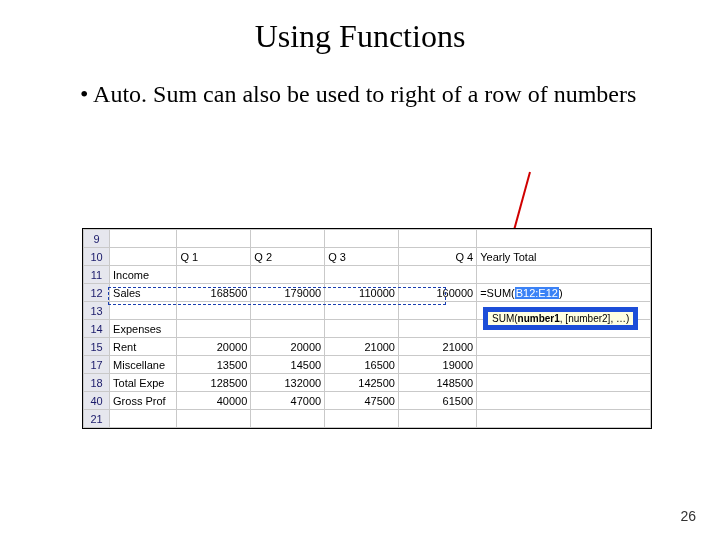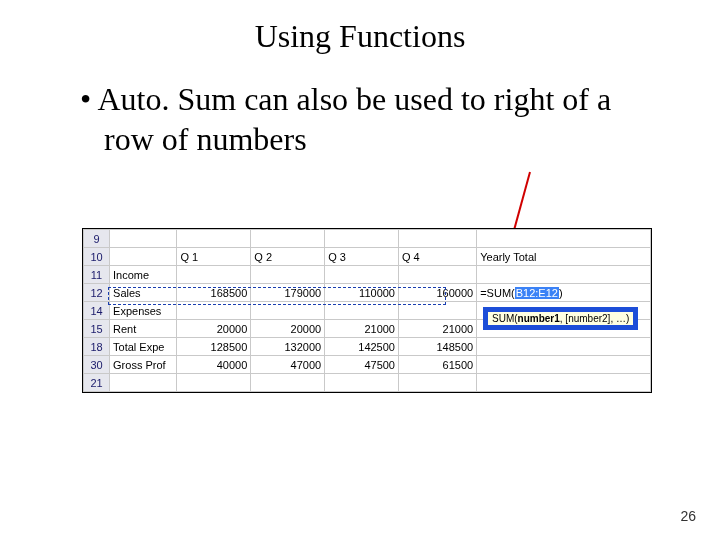--- a/index.html
+++ b/index.html
@@ -12,21 +12,21 @@
     color: #000;
     position: relative;
   }
   .slide-title {
     text-align: center;
     font-size: 32px;
     margin: 18px 0 24px 0;
     font-weight: normal;
   }
   .bullet {
-    font-size: 32px;
+    font-size: 24px;
     margin: 0 60px 0 80px;
     text-indent: -24px;
     padding-left: 24px;
     line-height: 1.25;
   }
   .bullet::before {
     content: "• ";
   }
   .sheet-wrap {
     position: absolute;
@@ -127,21 +127,21 @@
       <td class="num-wide"></td>
       <td class="yearly"></td>
     </tr>
 
     <tr>
       <td class="rowhdr">10</td>
       <td class="labelcol"></td>
       <td class="num" style="text-align:left;">Q 1</td>
       <td class="num" style="text-align:left;">Q 2</td>
       <td class="num" style="text-align:left;">Q 3</td>
-      <td class="num-wide" style="text-align:left;">Q 4</td>
+      <td class="num-wide" style="text-align:right;">Q 4</td>
       <td class="yearly">Yearly Total</td>
     </tr>
 
     <tr>
       <td class="rowhdr">11</td>
       <td class="labelcol">Income</td>
       <td class="num"></td>
       <td class="num"></td>
       <td class="num"></td>
       <td class="num-wide"></td>
@@ -153,20 +153,29 @@
       <td class="labelcol">Sales</td>
       <td class="num">168500</td>
       <td class="num">179000</td>
       <td class="num">110000</td>
       <td class="num-wide">160000</td>
       <td class="yearly formula-cell">
         <span class="formula-text"><span class="fn">=SUM(</span><span class="rng">B12:E12</span><span class="fn">)</span></span>
       </td>
     </tr>
 
+    <tr>
+      <td class="rowhdr">13</td>
+      <td class="labelcol"></td>
+      <td class="num"></td>
+      <td class="num"></td>
+      <td class="num"></td>
+      <td class="num-wide"></td>
+      <td class="yearly"></td>
+    </tr>
 
     <tr>
       <td class="rowhdr">14</td>
       <td class="labelcol">Expenses</td>
       <td class="num"></td>
       <td class="num"></td>
       <td class="num"></td>
       <td class="num-wide"></td>
       <td class="yearly"></td>
     </tr>
@@ -175,34 +184,43 @@
       <td class="rowhdr">15</td>
       <td class="labelcol">Rent</td>
       <td class="num">20000</td>
       <td class="num">20000</td>
       <td class="num">21000</td>
       <td class="num-wide">21000</td>
       <td class="yearly"></td>
     </tr>
 
 
+    <tr>
+      <td class="rowhdr">17</td>
+      <td class="labelcol">Miscellane</td>
+      <td class="num">13500</td>
+      <td class="num">14500</td>
+      <td class="num">16500</td>
+      <td class="num-wide">19000</td>
+      <td class="yearly"></td>
+    </tr>
 
     <tr>
       <td class="rowhdr">18</td>
       <td class="labelcol">Total Expe</td>
       <td class="num">128500</td>
       <td class="num">132000</td>
       <td class="num">142500</td>
       <td class="num-wide">148500</td>
       <td class="yearly"></td>
     </tr>
 
 
     <tr>
-      <td class="rowhdr">30</td>
+      <td class="rowhdr">40</td>
       <td class="labelcol">Gross Prof</td>
       <td class="num">40000</td>
       <td class="num">47000</td>
       <td class="num">47500</td>
       <td class="num-wide">61500</td>
       <td class="yearly"></td>
     </tr>
 
     <tr>
       <td class="rowhdr">21</td>

